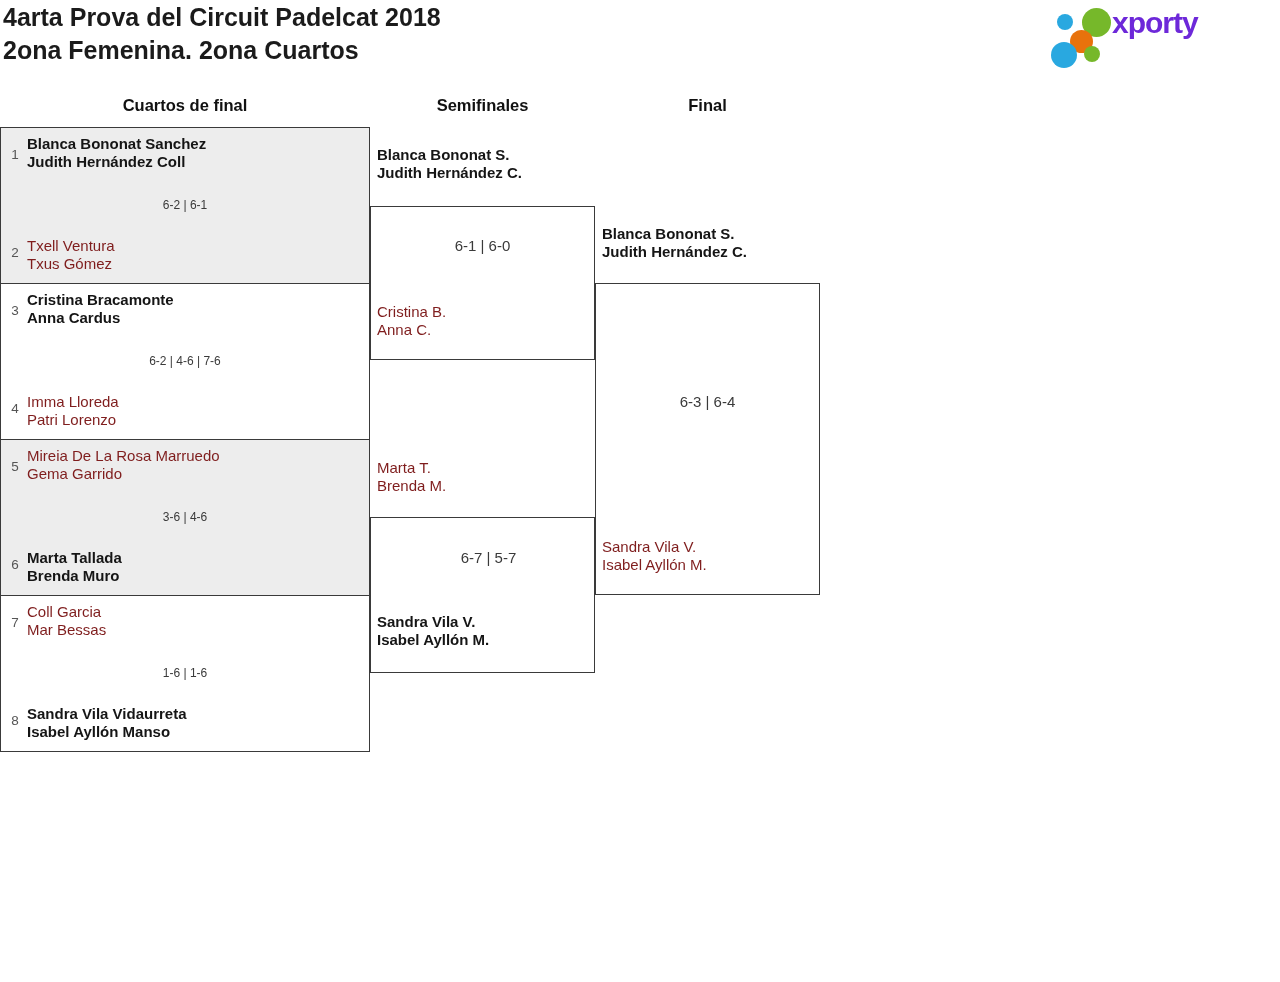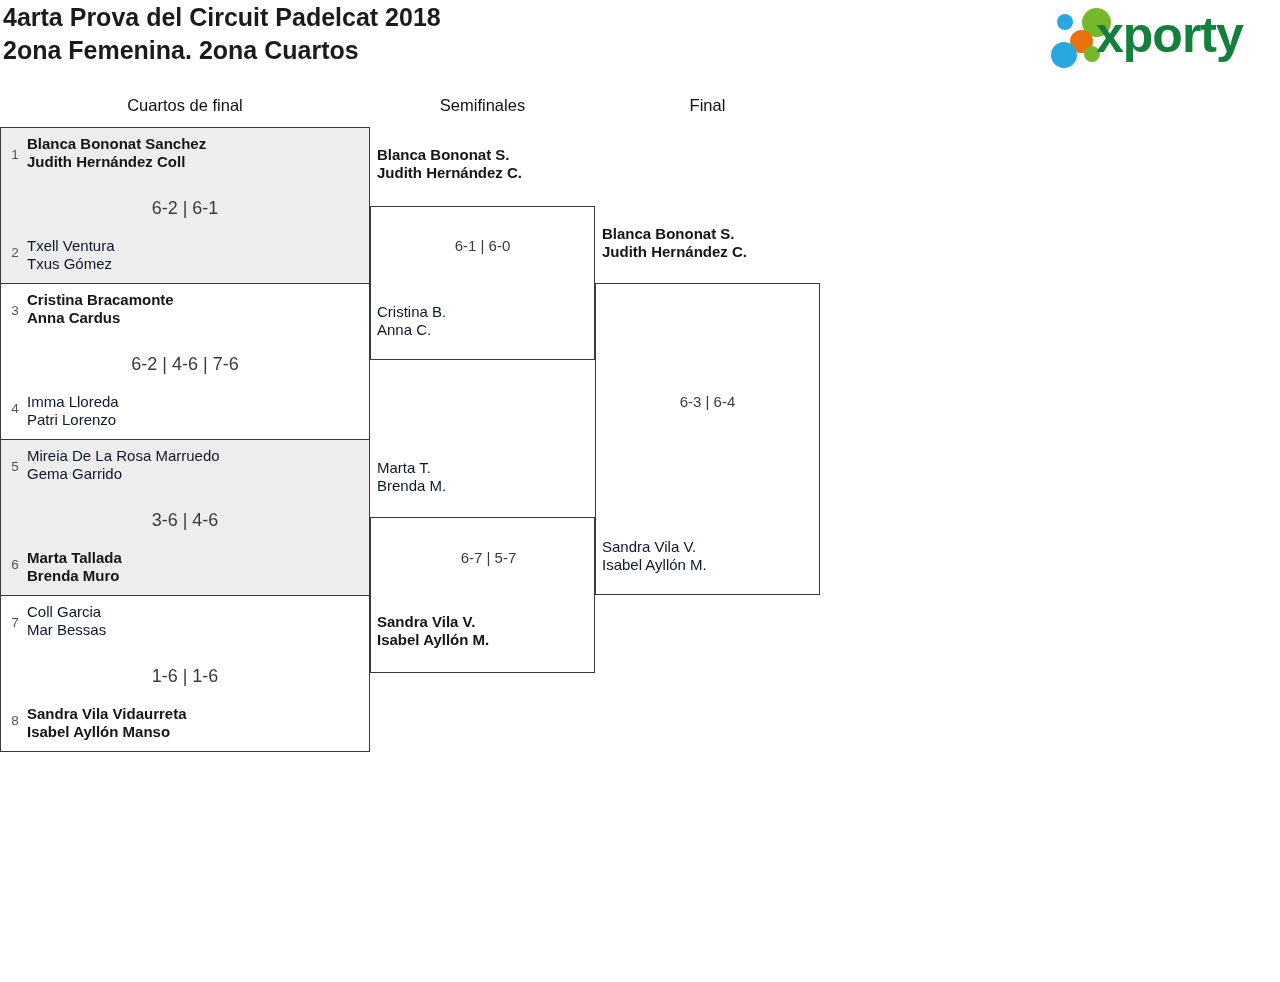--- a/index.html
+++ b/index.html
@@ -15,45 +15,45 @@
   .logo { position:absolute; left:1048px; top:4px; width:232px; height:66px; cursor:pointer; }
   .dot { position:absolute; border-radius:50%; }
   .dot.blue   { background:#29a8e0; }
   .dot.green  { background:#76b82a; }
   .dot.orange { background:#e8720c; }
   .dot.d1 { left:9px;  top:10px; width:16px; height:16px; }  
   .dot.d2 { left:34px; top:4px;  width:29px; height:29px; }  
   .dot.d3 { left:22px; top:26px; width:23px; height:23px; }  
   .dot.d4 { left:3px;  top:38px; width:26px; height:26px; }  
   .dot.d5 { left:36px; top:42px; width:16px; height:16px; }  
-  .logo-text { position:absolute; left:48px; top:2px; font-size:50px; font-weight:700;
-               letter-spacing:-1px; color:#15803d; }
+  .logo-text { position:absolute; left:64px; top:2px; font-size:30px; font-weight:700;
+               letter-spacing:-1px; color:#6d28d9; }
 
   
   .round-header { position:absolute; top:96px; text-align:center; font-size:16.5px;
-                  font-weight:400; color:#111; }
+                  font-weight:700; color:#111; }
   .rh1 { left:0;    width:370px; }
   .rh2 { left:370px; width:225px; }
   .rh3 { left:595px; width:225px; }
 
   
   .qf-box { position:absolute; left:0; width:370px; height:157px;
             border:1px solid #3a3a3a; background:#fff; }
   .qf-box.shade { background:#ededed; }
   .seed { position:absolute; left:6px; width:16px; text-align:center;
           font-size:13.5px; color:#555; }
   .seed.pos-a { top:19px; }
   .seed.pos-b { top:117px; }
   .team { position:absolute; left:26px; font-size:15px; line-height:18px; }
   .team.pos-a { top:7px; }
   .team.pos-b { top:109px; }
   .winner { font-weight:700; color:#151515; }
-  .loser  { font-weight:400; color:#0f172a; }
+  .loser  { font-weight:400; color:#7f1d1d; }
   .qf-score { position:absolute; left:0; right:0; top:70px; text-align:center;
-              font-size:18px; color:#3a3a3a; }
+              font-size:12px; color:#3a3a3a; }
 
   
   .sf-box, .final-box { position:absolute; border:1px solid #3a3a3a; background:transparent; }
   .sf1 { left:370px; top:206px; width:225px; height:154px; }
   .sf2 { left:370px; top:517px; width:225px; height:156px; }
   .final-box { left:595px; top:283px; width:225px; height:312px; }
 
   
   .flabel { position:absolute; font-size:15px; line-height:18px; }
   .fscore { position:absolute; text-align:center; font-size:15px; color:#3a3a3a; width:225px; }

